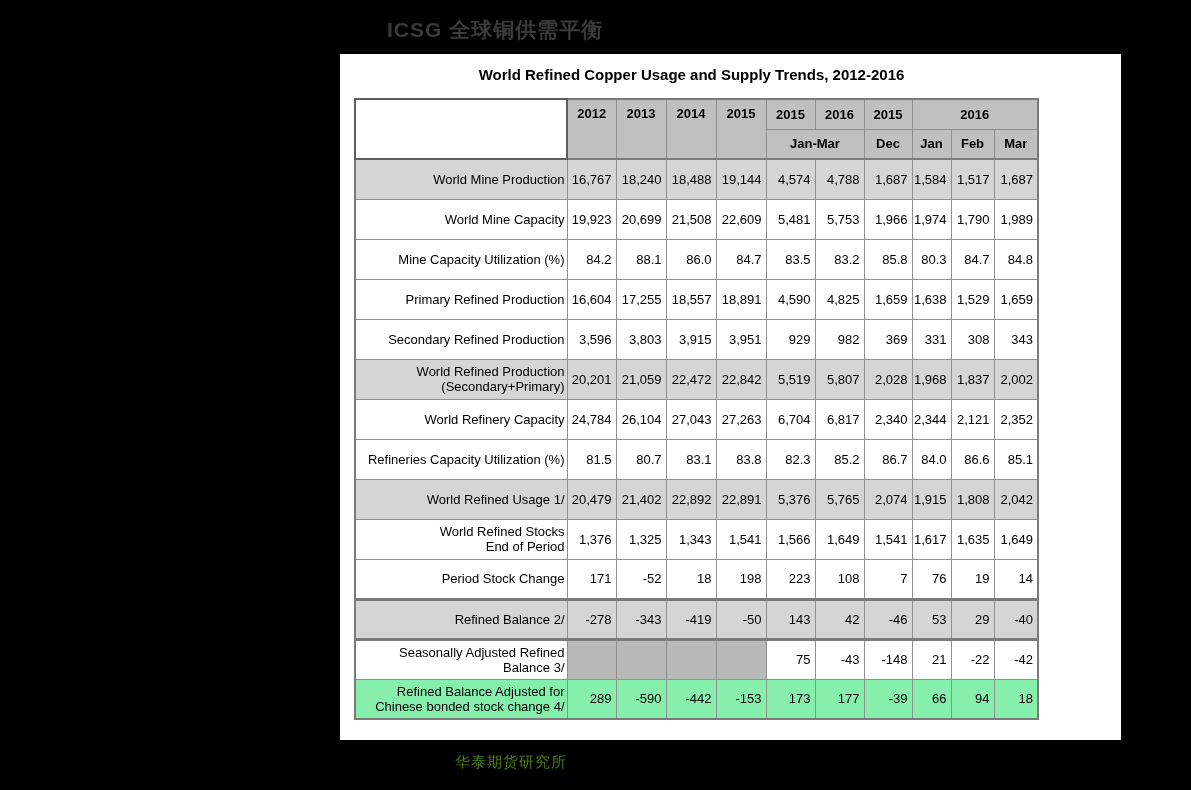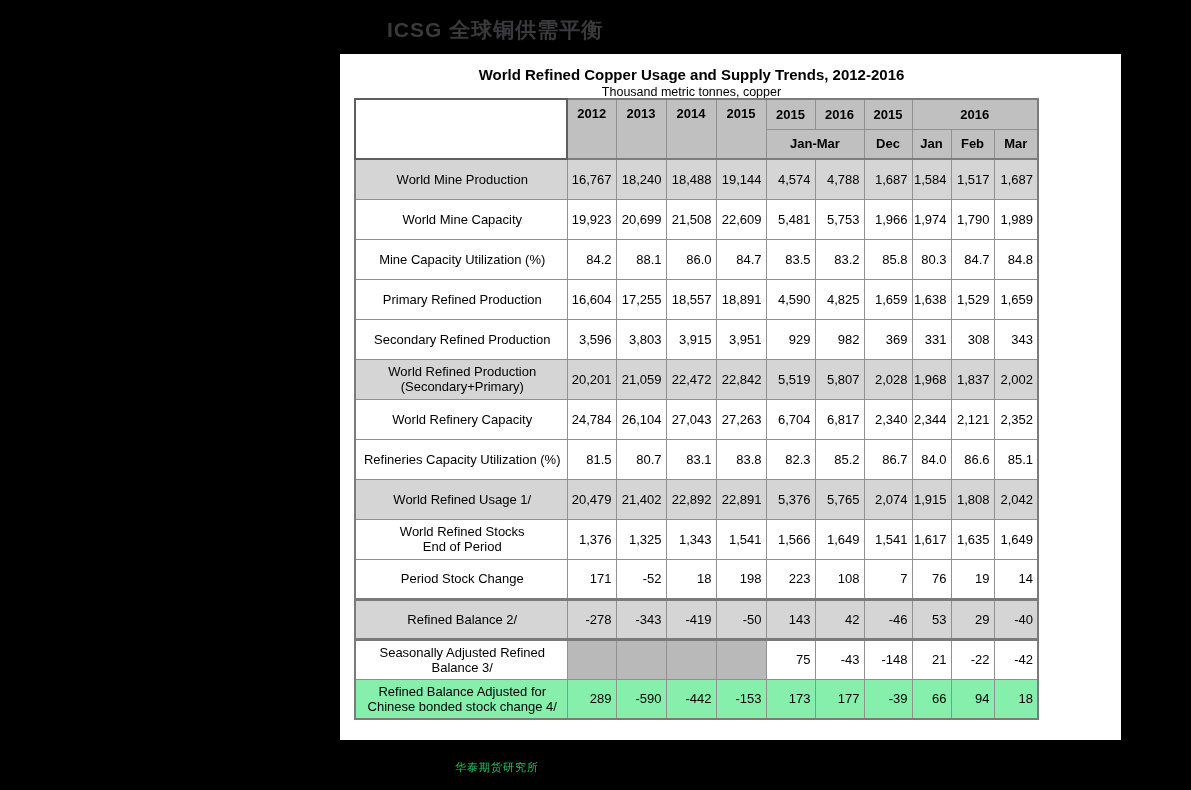--- a/index.html
+++ b/index.html
@@ -12,23 +12,22 @@
     overflow:hidden;
   }
   .top-title {
     position:absolute; left:387px; top:16px;
     font-size:21px; font-weight:bold;
     color:#3a3a3c; letter-spacing:1px;
     white-space:nowrap;
   }
   .footer-note {
     position:absolute; left:455px; top:753px;
-    font-size:11px; color:#22c55e; letter-spacing:1px;
+    font-size:15px; color:#4d7c0f; letter-spacing:1px;
     white-space:nowrap;
-    margin-top:7px;
   }
   .panel {
     position:absolute; left:340px; top:54px;
     width:781px; height:686px;
     background:#ffffff;
   }
   .tbl-head { position:absolute; left:10px; top:12px; width:683px; text-align:center; color:#000; }
   .tbl-title { font-size:15px; font-weight:bold; }
   .tbl-subtitle { font-size:12.5px; margin-top:2px; }
   table.copper {
@@ -45,39 +44,38 @@
     background:#c0c0c0; font-weight:bold; height:30px;
     text-align:center; vertical-align:middle;
   }
   thead th.year-cell { vertical-align:top; padding-top:6px; }
   thead th.corner-cell {
     background:#ffffff;
     border:2px solid #5e5e5e;
   }
   tbody td { height:40px; background:#ffffff; }
   tbody td.label {
-    text-align:center; padding-left:4px; padding-right:2px;
+    text-align:right; padding-left:4px; padding-right:2px;
     white-space:pre-line; line-height:15px;
   }
   tbody td.num { text-align:right; padding-right:4px; }
   tbody tr.shaded td { background:#d5d5d5; }
   tbody tr.light td { background:#86efac; }
   tbody tr.blank4 td.blankcell { background:#b9b9b9; }
   tbody tr:first-child td { border-top:2px solid #7b7b7b; }
   tbody tr.thick-top td { border-top:3px solid #7b7b7b;margin-left:31px; }
 </style>
 </head>
 <body>
 
 <div class="top-title">ICSG 全球铜供需平衡</div>
 
 <div class="panel">
   <div class="tbl-head">
     <div class="tbl-title">World Refined Copper Usage and Supply Trends, 2012-2016</div>
-    <div class="tbl-subtitle">Thousand metric tonnes, copper</div>
   </div>
 
   <table class="copper">
     <colgroup>
       <col style="width:212px">
       <col style="width:49px">
         <col style="width:50px">
         <col style="width:50px">
         <col style="width:50px">
       <col style="width:49px">

